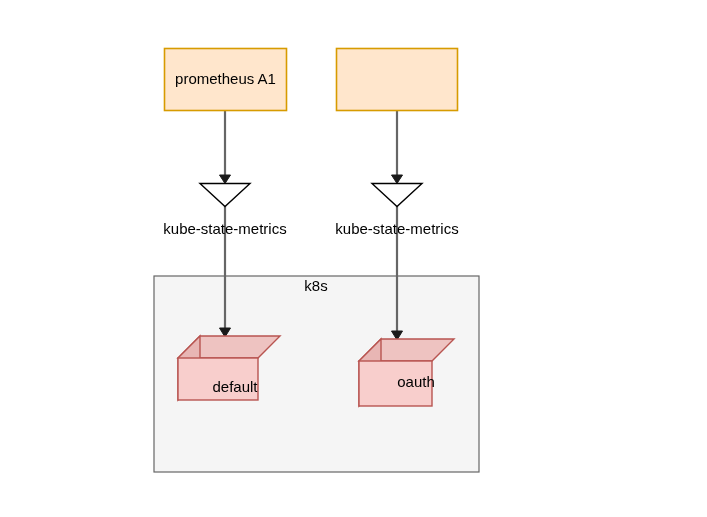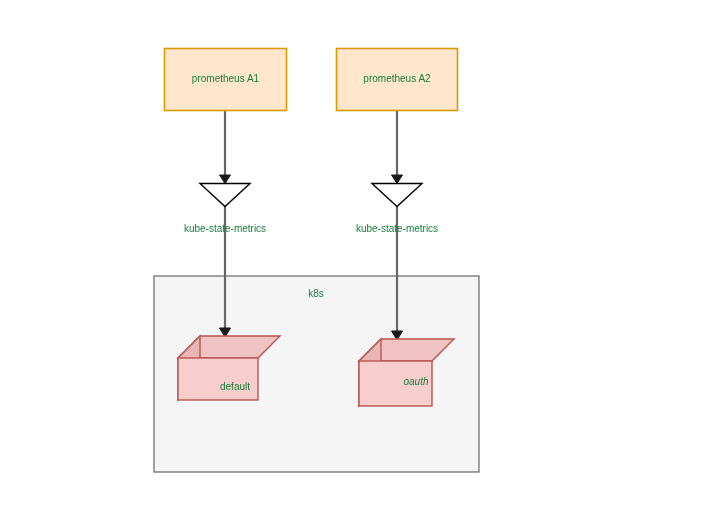--- a/index.html
+++ b/index.html
@@ -17,22 +17,22 @@
   #diagram-canvas {
     position: absolute;
     left: 0;
     top: 0;
     width: 707px;
     height: 517px;
   }
   .node-label {
     position: absolute;
     font-family: "Liberation Sans", sans-serif;
-    font-size: 10px;
-    color: #15803d;
+    font-size: 15px;
+    color: #000000;
     text-align: center;
     white-space: nowrap;
     line-height: 14px;
     pointer-events: none;
   }
   .svg-layer {
     position: absolute;
     left: 0;
     top: 0;
   }
@@ -89,25 +89,24 @@
 
       <polygon points="359,361 359,406 381,384 381,339" fill="#e8b6b4" stroke="#b85450" stroke-width="1.4"></polygon>
 
       <rect x="359" y="361" width="73" height="45" fill="#f8cecc" stroke="#b85450" stroke-width="1.4"></rect>
     </g>
 
   </svg>
 
   <div class="node-label" style="left:164px; top:72px; width:123px;">prometheus A1</div>
 
-  <div class="node-label" style="left:336px; top:72px; width:122px;">prometheus A2</div>
 
   <div class="node-label" style="left:145px; top:222px; width:160px;">kube-state-metrics</div>
 
   <div class="node-label" style="left:317px; top:222px; width:160px;">kube-state-metrics</div>
 
-  <div class="node-label" style="left:266px; top:287px; width:100px;">k8s</div>
+  <div class="node-label" style="left:266px; top:279px; width:100px;">k8s</div>
 
   <div class="node-label" style="left:185px; top:380px; width:100px;">default</div>
 
-  <div class="node-label" style="left:366px; top:375px; width:100px;font-style:italic;">oauth</div>
+  <div class="node-label" style="left:366px; top:375px; width:100px;">oauth</div>
 
 </div>
 
 </body></html>

